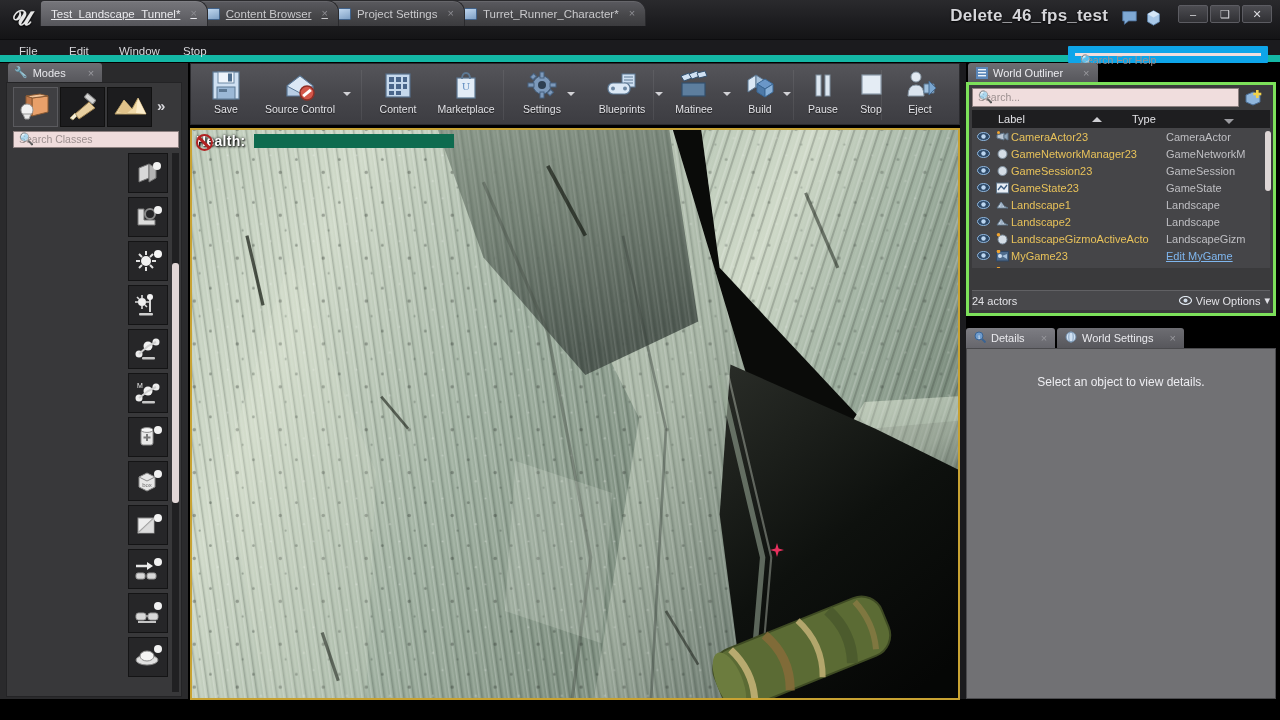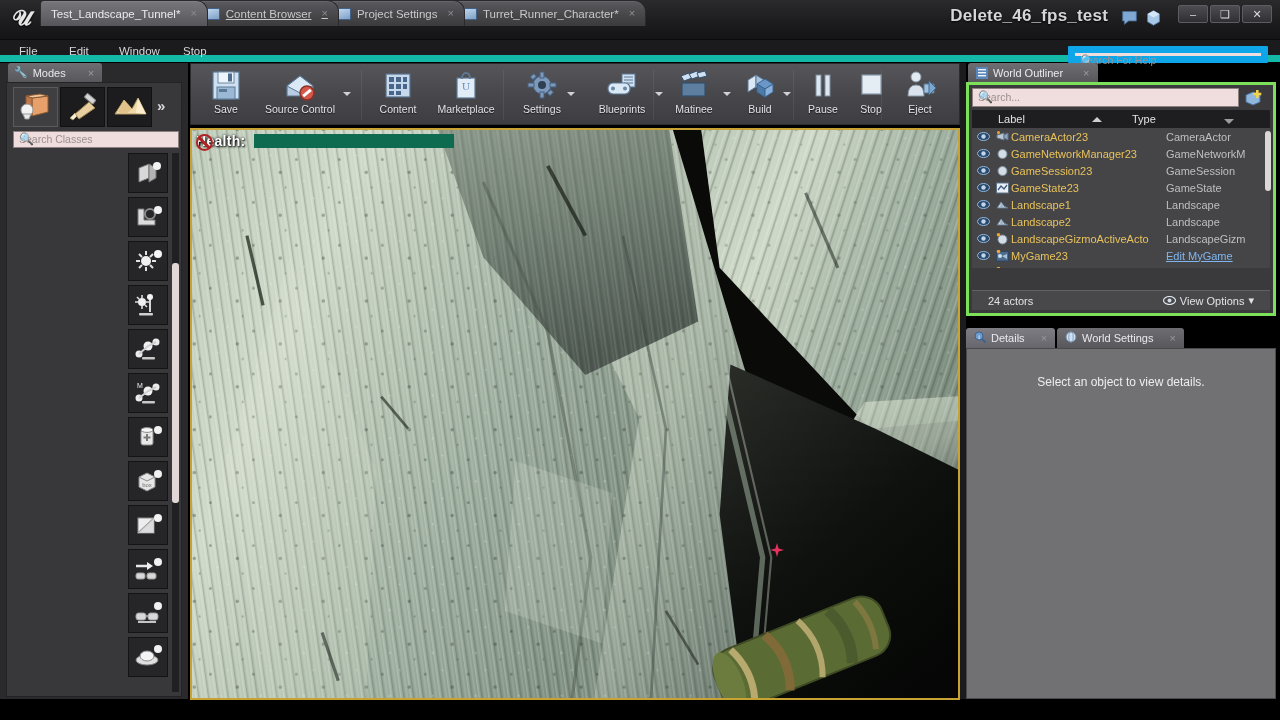--- a/index.html
+++ b/index.html
@@ -269,21 +269,21 @@
   .out-row .type { flex: 1 1 auto; color: #bfbfc3; overflow:hidden; white-space:nowrap; }
   .out-row .type.link { color: #7fb6ee; text-decoration: underline; }
   .out-vscroll {
     position: absolute; right: 2px; top: 46px; width: 6px; height: 60px;
     background: #ddd6d6; border-radius: 3px;
   }
   .out-footer {
     position: absolute; left: 3px; right: 3px; bottom: 3px; height: 20px;
     background: #48484b; border-top: 1px solid #616164;
     display: flex; align-items: center; justify-content: space-between;
-    padding: 0 16px; color: #e2e2e6; font-size: 11px;
+    padding: 0 0; color: #e2e2e6; font-size: 11px;
   }
 
   .details-tabs {
     position: absolute; left: 966px; top: 328px; height: 20px; display: flex;
   }
   .dtab {
     height: 20px; display: flex; align-items: center; padding: 0 8px;
     background: linear-gradient(180deg, #6d6d72, #57575c);
     border-top-left-radius: 3px; border-top-right-radius: 3px;
     color: #eaeaee; font-size: 11px; margin-right: 2px;
@@ -308,21 +308,21 @@
 </style>
 </head>
 <body>
 
 <div id="app">
 
   <div class="titlebar">
     <div class="ue-logo">𝓤</div>
 
     <div class="tabstrip" id="tabstrip">
-        <div class="tab active" style="z-index: 9;">
+        <div class="tab active" style="z-index: 9; text-decoration: underline;">
           <span>Test_Landscape_Tunnel*</span>
           <span class="tabclose">×</span>
         </div>
         <div class="tab" style="z-index: 3; text-decoration: underline;">
           <span class="tabicon"></span>
           <span>Content Browser</span>
           <span class="tabclose">×</span>
         </div>
         <div class="tab" style="z-index: 2;">
           <span class="tabicon"></span>

